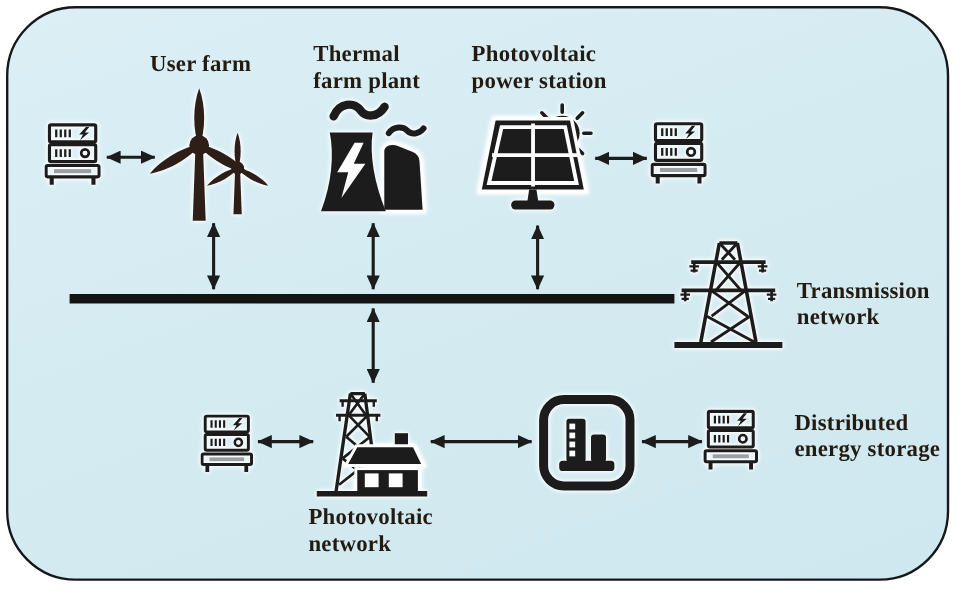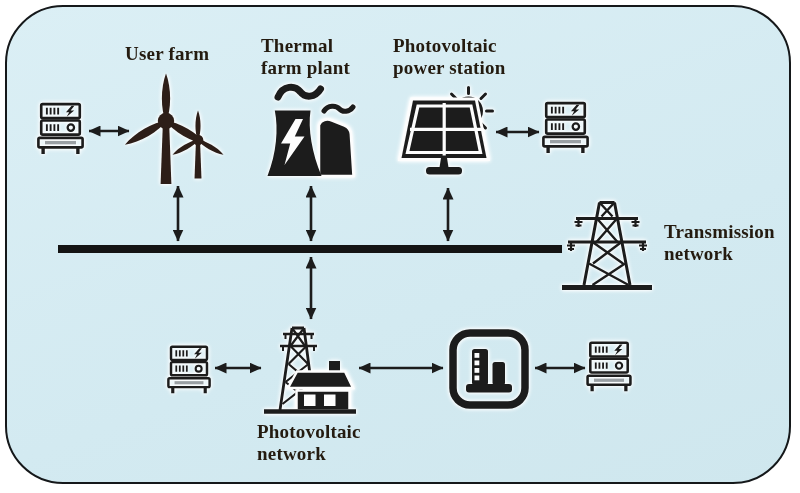--- a/index.html
+++ b/index.html
@@ -158,17 +158,19 @@
     </svg>
   <svg class="icon" style="left:586px;top:341px" width="46" height="52" viewBox="0 0 50 57">
       <use href="#sym-storage"></use>
     </svg>
 
   <div class="label" style="left:125px;top:43px">User farm</div>
   <div class="label" style="left:261px;top:35px">Thermal
 farm plant</div>
   <div class="label" style="left:393px;top:35px">Photovoltaic
 power station</div>
-  <div class="label" style="left:664px;top:221px">Transmission
+  <div class="label" style="left:664px;top:232px">Transmission
 network</div>
   <div class="label" style="left:257px;top:421px">Photovoltaic
 network</div>
+  <div class="label" style="left:662px;top:342px">Distributed
+energy storage</div>
 </div>
 
 </body></html>

